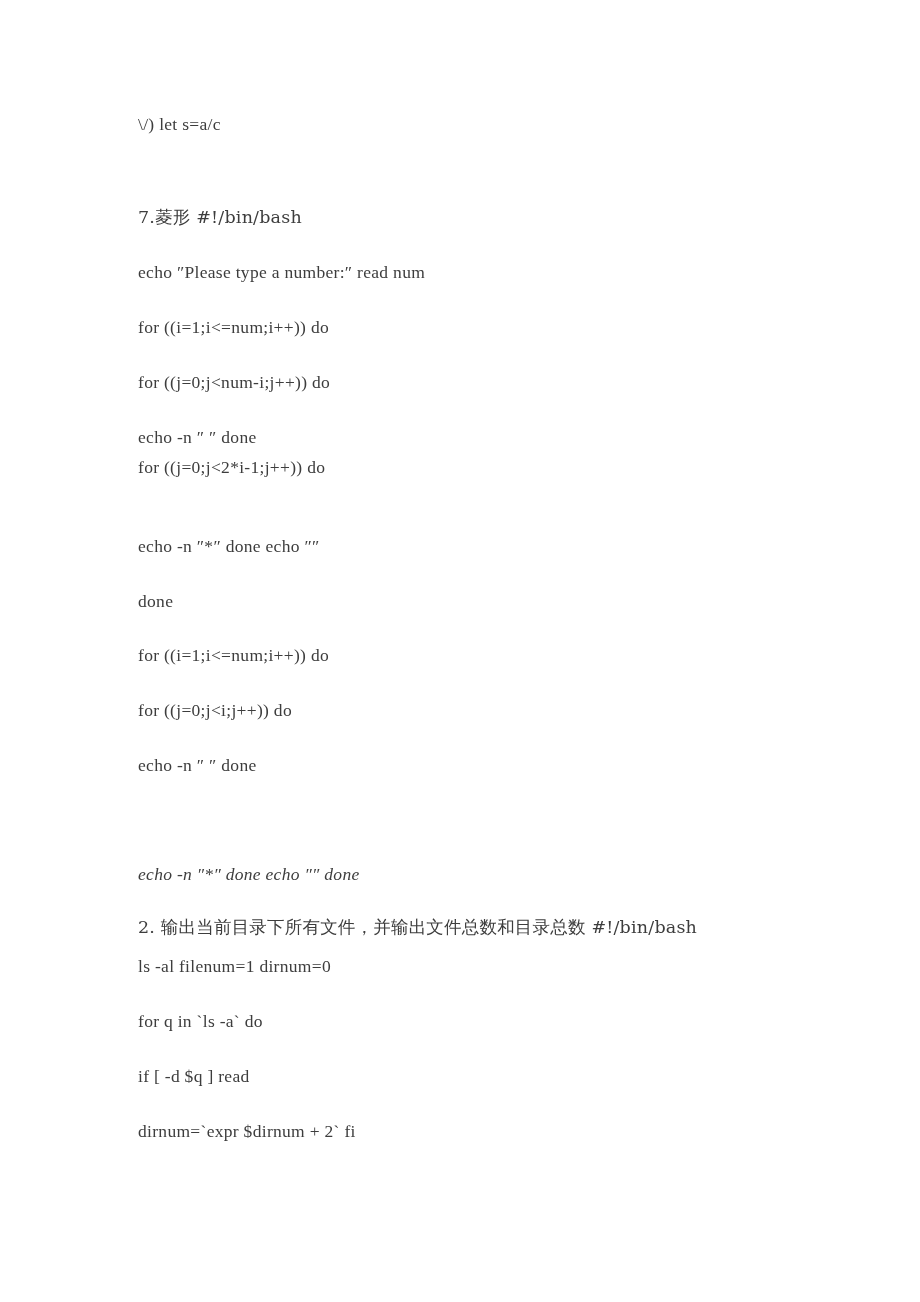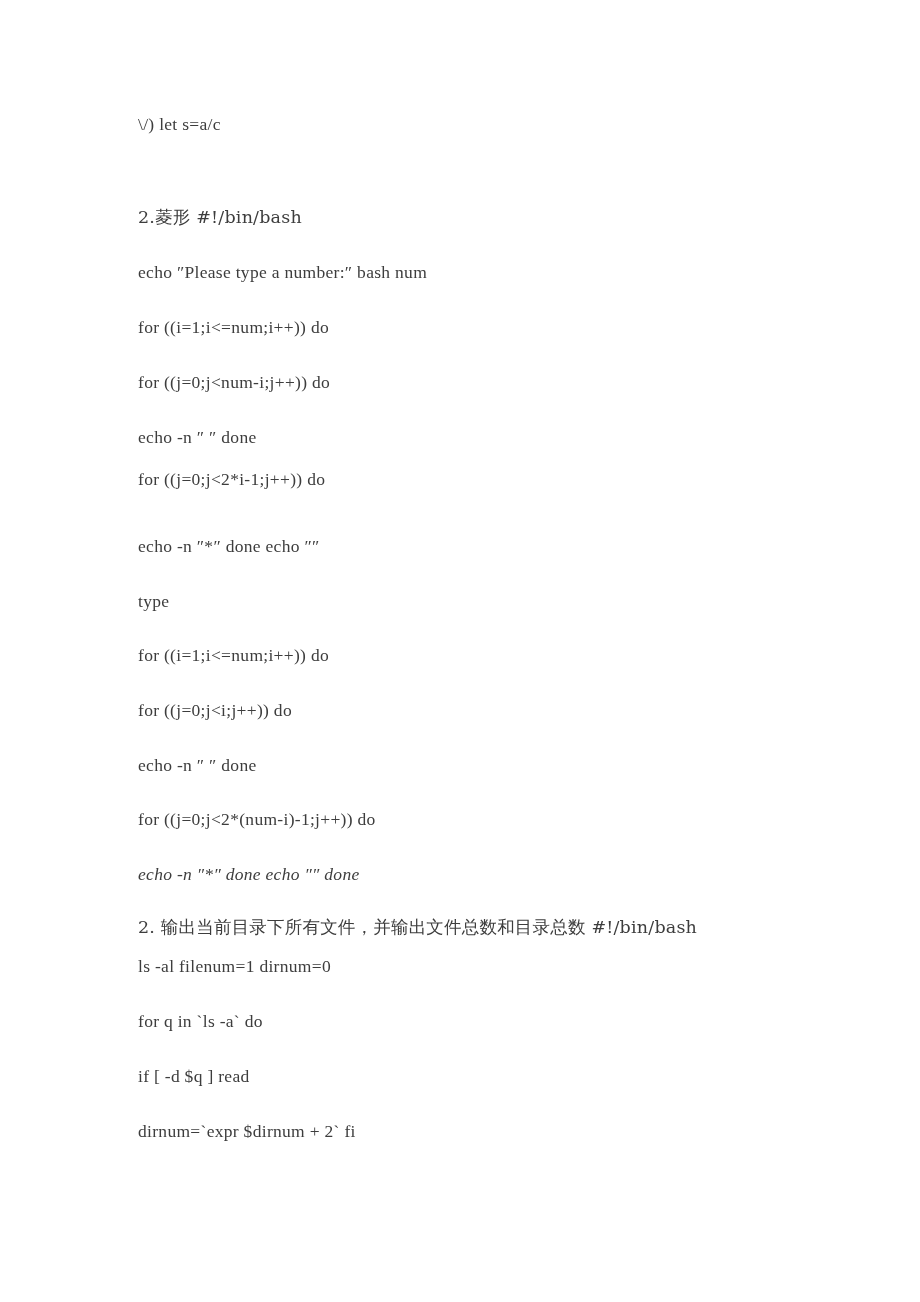--- a/index.html
+++ b/index.html
@@ -44,31 +44,30 @@
     font-family: "DejaVu Serif", "Liberation Serif", serif;
     letter-spacing: 0.2px;
   }
 </style>
 </head>
 <body style="color: rgb(61, 61, 61); background: rgb(255, 255, 255);">
 
 <div class="page">
   <div class="doc-body"></div>
 <div class="line" style="top: 113px;">\/) let s=a/c</div>
-    <div class="line cjk" style="top: 206px;">2.菱形 #!/bin/bash</div>
-    <div class="line" style="top: 261px;">echo ″Please type a number:″ bash num</div>
+    <div class="line cjk" style="top: 206px;">7.菱形 #!/bin/bash</div>
+    <div class="line" style="top: 261px;">echo ″Please type a number:″ read num</div>
     <div class="line" style="top: 316px;">for ((i=1;i&lt;=num;i++)) do</div>
     <div class="line" style="top: 371px;">for ((j=0;j&lt;num-i;j++)) do</div>
     <div class="line" style="top: 426px;">echo -n ″ ″ done</div>
-    <div class="line" style="top: 468px;">for ((j=0;j&lt;2*i-1;j++)) do</div>
+    <div class="line" style="top: 456px;">for ((j=0;j&lt;2*i-1;j++)) do</div>
     <div class="line" style="top: 535px;">echo -n ″*″ done echo ″″</div>
-    <div class="line" style="top: 590px;">type</div>
+    <div class="line" style="top: 590px;">done</div>
     <div class="line" style="top: 644px;">for ((i=1;i&lt;=num;i++)) do</div>
     <div class="line" style="top: 699px;">for ((j=0;j&lt;i;j++)) do</div>
     <div class="line" style="top: 754px;">echo -n ″ ″ done</div>
-    <div class="line" style="top: 808px;">for ((j=0;j&lt;2*(num-i)-1;j++)) do</div>
     <div class="line" style="top: 863px; font-style: italic;">echo -n ″*″ done echo ″″ done</div>
     <div class="line cjk" style="top: 916px;">2. 输出当前目录下所有文件，并输出文件总数和目录总数 #!/bin/bash</div>
     <div class="line" style="top: 955px;">ls -al filenum=1 dirnum=0</div>
     <div class="line" style="top: 1010px;">for q in `ls -a` do</div>
     <div class="line" style="top: 1065px;">if [ -d $q ] read</div>
     <div class="line" style="top: 1120px;">dirnum=`expr $dirnum + 2` fi</div>
   </div>
 
 </body></html>

